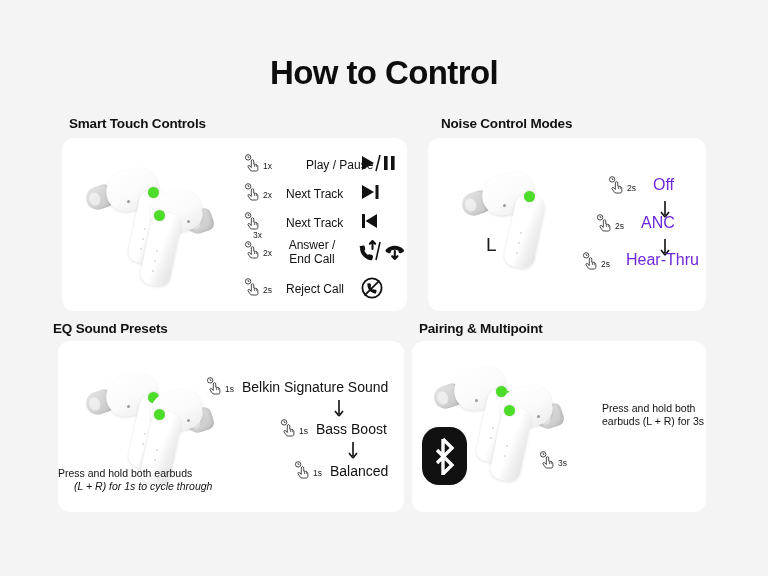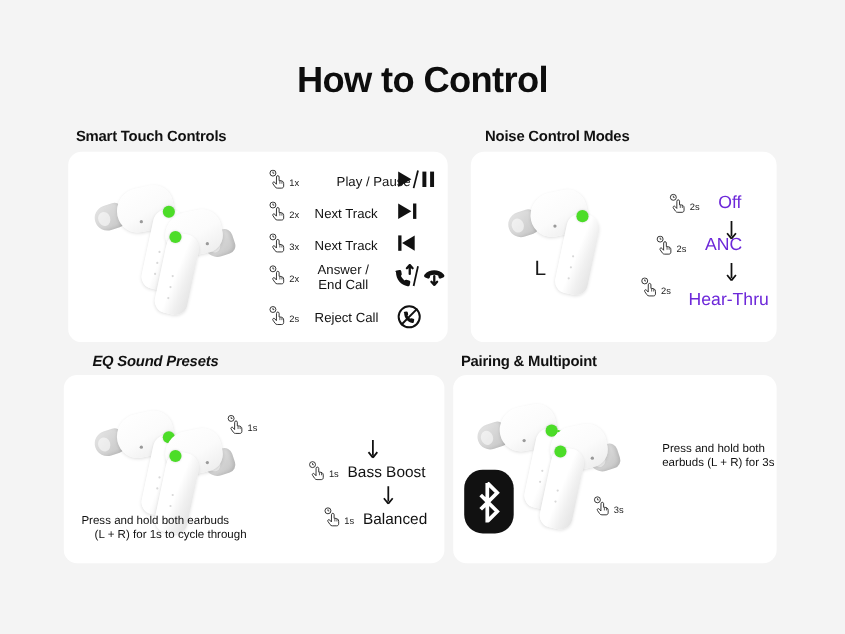--- a/index.html
+++ b/index.html
@@ -36,21 +36,21 @@
   .card {
     position: absolute;
     background: #ffffff;
     border-radius: 12px;
   }
   
   #title-smart   { left: 69px;  top: 116px; }
   #card-smart    { left: 62px;  top: 138px; width: 345px; height: 173px; }
   #title-noise   { left: 441px; top: 116px; }
   #card-noise    { left: 428px; top: 138px; width: 278px; height: 173px; }
-  #title-eq      { left: 84px;  top: 321px; font-style: italic; }
+  #title-eq      { left: 53px;  top: 321px; }
   #card-eq       { left: 58px;  top: 341px; width: 346px; height: 171px; }
   #title-pair    { left: 419px; top: 321px; }
   #card-pair     { left: 412px; top: 341px; width: 294px; height: 171px; }
 
   
   .buds { position: absolute; }
   .bud { position: absolute; }
   .bud-body {
     position: absolute;
     width: 30px; height: 74px;
@@ -234,21 +234,21 @@
     <span class="tap-count">2x</span>
   </div>
   <div class="row-label" style="left:224px; top:50px;">Next Track</div>
   <div class="row-glyph" style="left:298px; top:45px;">
     <svg width="26" height="18" viewBox="0 0 26 18" aria-hidden="true">
       <path d="M2 2 L14 9 L2 16 Z" fill="#111"></path>
       <rect x="15.5" y="2" width="3" height="14" fill="#111"></rect>
     </svg>
   </div>
 
-  <div class="tap" style="left:182px; top:74px;">
+  <div class="tap" style="left:182px; top:74px;flex-direction:column;">
     <svg width="18" height="18" viewBox="0 0 24 24" aria-hidden="true">
       <circle cx="5.5" cy="4.5" r="3.6" fill="none" stroke="#222" stroke-width="1.1"></circle>
       <path d="M5.5 2.6 v2 h1.6" fill="none" stroke="#222" stroke-width="1"></path>
       <path d="M9.8 9.2 c0-1 .7-1.7 1.6-1.7 s1.6.8 1.6 1.7 v4.4 h.9 c2.7 0 4.6 1 4.6 3.6 v3.1 c0 1.4-1 2.4-2.4 2.4 h-5.2 c-1.3 0-2.1-.5-2.8-1.5 l-2.6-3.8 c-.5-.8-.3-1.6.4-2 .6-.4 1.4-.3 1.9.4 l1.9 2.2 z" fill="#fff" stroke="#222" stroke-width="1.1" stroke-linejoin="round"></path>
       <path d="M13.9 14 v3.4 M16.4 14.4 v3 " stroke="#222" stroke-width="0.9"></path>
     </svg>
     <span class="tap-count">3x</span>
   </div>
   <div class="row-label" style="left:224px; top:79px;">Next Track</div>
   <div class="row-glyph" style="left:298px; top:74px;">
@@ -349,21 +349,21 @@
 
   <div class="tap" style="left:154px; top:114px;">
     <svg width="18" height="18" viewBox="0 0 24 24" aria-hidden="true">
       <circle cx="5.5" cy="4.5" r="3.6" fill="none" stroke="#222" stroke-width="1.1"></circle>
       <path d="M5.5 2.6 v2 h1.6" fill="none" stroke="#222" stroke-width="1"></path>
       <path d="M9.8 9.2 c0-1 .7-1.7 1.6-1.7 s1.6.8 1.6 1.7 v4.4 h.9 c2.7 0 4.6 1 4.6 3.6 v3.1 c0 1.4-1 2.4-2.4 2.4 h-5.2 c-1.3 0-2.1-.5-2.8-1.5 l-2.6-3.8 c-.5-.8-.3-1.6.4-2 .6-.4 1.4-.3 1.9.4 l1.9 2.2 z" fill="#fff" stroke="#222" stroke-width="1.1" stroke-linejoin="round"></path>
       <path d="M13.9 14 v3.4 M16.4 14.4 v3 " stroke="#222" stroke-width="0.9"></path>
     </svg>
     <span class="tap-count">2s</span>
   </div>
-  <div class="mode-label" style="left:198px; top:126px;">Hear-Thru</div>
+  <div class="mode-label" style="left:198px; top:113px;">Hear-Thru</div>
 
 </div>
 
 <div class="section-title" id="title-eq">EQ Sound Presets</div>
 <div class="card" id="card-eq">
 
   <div class="buds" style="left:14px; top:14px; width:175px; height:140px;">
     <div class="bud">
       <div class="bud-tip" style="left:14px; top:36px;"></div>
       <div class="bud-head" style="left:34px; top:20px;"></div>
@@ -387,20 +387,21 @@
 
   <div class="tap" style="left:148px; top:36px;">
     <svg width="18" height="18" viewBox="0 0 24 24" aria-hidden="true">
       <circle cx="5.5" cy="4.5" r="3.6" fill="none" stroke="#222" stroke-width="1.1"></circle>
       <path d="M5.5 2.6 v2 h1.6" fill="none" stroke="#222" stroke-width="1"></path>
       <path d="M9.8 9.2 c0-1 .7-1.7 1.6-1.7 s1.6.8 1.6 1.7 v4.4 h.9 c2.7 0 4.6 1 4.6 3.6 v3.1 c0 1.4-1 2.4-2.4 2.4 h-5.2 c-1.3 0-2.1-.5-2.8-1.5 l-2.6-3.8 c-.5-.8-.3-1.6.4-2 .6-.4 1.4-.3 1.9.4 l1.9 2.2 z" fill="#fff" stroke="#222" stroke-width="1.1" stroke-linejoin="round"></path>
       <path d="M13.9 14 v3.4 M16.4 14.4 v3 " stroke="#222" stroke-width="0.9"></path>
     </svg>
     <span class="tap-count">1s</span>
   </div>
+  <div class="eq-label" style="left:184px; top:38px;">Belkin Signature Sound</div>
   <div class="arrow-down" style="left:275px; top:58px;">
     <svg width="12" height="20" viewBox="0 0 12 20" aria-hidden="true">
       <path d="M6 1 v14 M6 17 l-4-5 M6 17 l4-5" stroke="#111" stroke-width="1.6" fill="none"></path>
     </svg>
   </div>
 
   <div class="tap" style="left:222px; top:78px;">
     <svg width="18" height="18" viewBox="0 0 24 24" aria-hidden="true">
       <circle cx="5.5" cy="4.5" r="3.6" fill="none" stroke="#222" stroke-width="1.1"></circle>
       <path d="M5.5 2.6 v2 h1.6" fill="none" stroke="#222" stroke-width="1"></path>
@@ -420,22 +421,22 @@
     <svg width="18" height="18" viewBox="0 0 24 24" aria-hidden="true">
       <circle cx="5.5" cy="4.5" r="3.6" fill="none" stroke="#222" stroke-width="1.1"></circle>
       <path d="M5.5 2.6 v2 h1.6" fill="none" stroke="#222" stroke-width="1"></path>
       <path d="M9.8 9.2 c0-1 .7-1.7 1.6-1.7 s1.6.8 1.6 1.7 v4.4 h.9 c2.7 0 4.6 1 4.6 3.6 v3.1 c0 1.4-1 2.4-2.4 2.4 h-5.2 c-1.3 0-2.1-.5-2.8-1.5 l-2.6-3.8 c-.5-.8-.3-1.6.4-2 .6-.4 1.4-.3 1.9.4 l1.9 2.2 z" fill="#fff" stroke="#222" stroke-width="1.1" stroke-linejoin="round"></path>
       <path d="M13.9 14 v3.4 M16.4 14.4 v3 " stroke="#222" stroke-width="0.9"></path>
     </svg>
     <span class="tap-count">1s</span>
   </div>
   <div class="eq-label" style="left:272px; top:122px;">Balanced</div>
 
-  <div class="caption" style="left:16px; top:126px;">Press and hold both earbuds</div>
-  <div class="caption" style="left:28px; top:139px;">(L + R) for 1s to cycle through</div>
+  <div class="caption" style="left:0; top:126px;">Press and hold both earbuds</div>
+  <div class="caption" style="left:16px; top:139px;font-style:italic;">(L + R) for 1s to cycle through</div>
 </div>
 
 <div class="section-title" id="title-pair">Pairing &amp; Multipoint</div>
 <div class="card" id="card-pair">
 
   <div class="buds" style="left:8px; top:8px; width:180px; height:145px;">
     <div class="bud">
       <div class="bud-tip" style="left:14px; top:36px;"></div>
       <div class="bud-head" style="left:34px; top:20px;"></div>
       <div class="bud-body" style="left:62px; top:40px;"></div>

